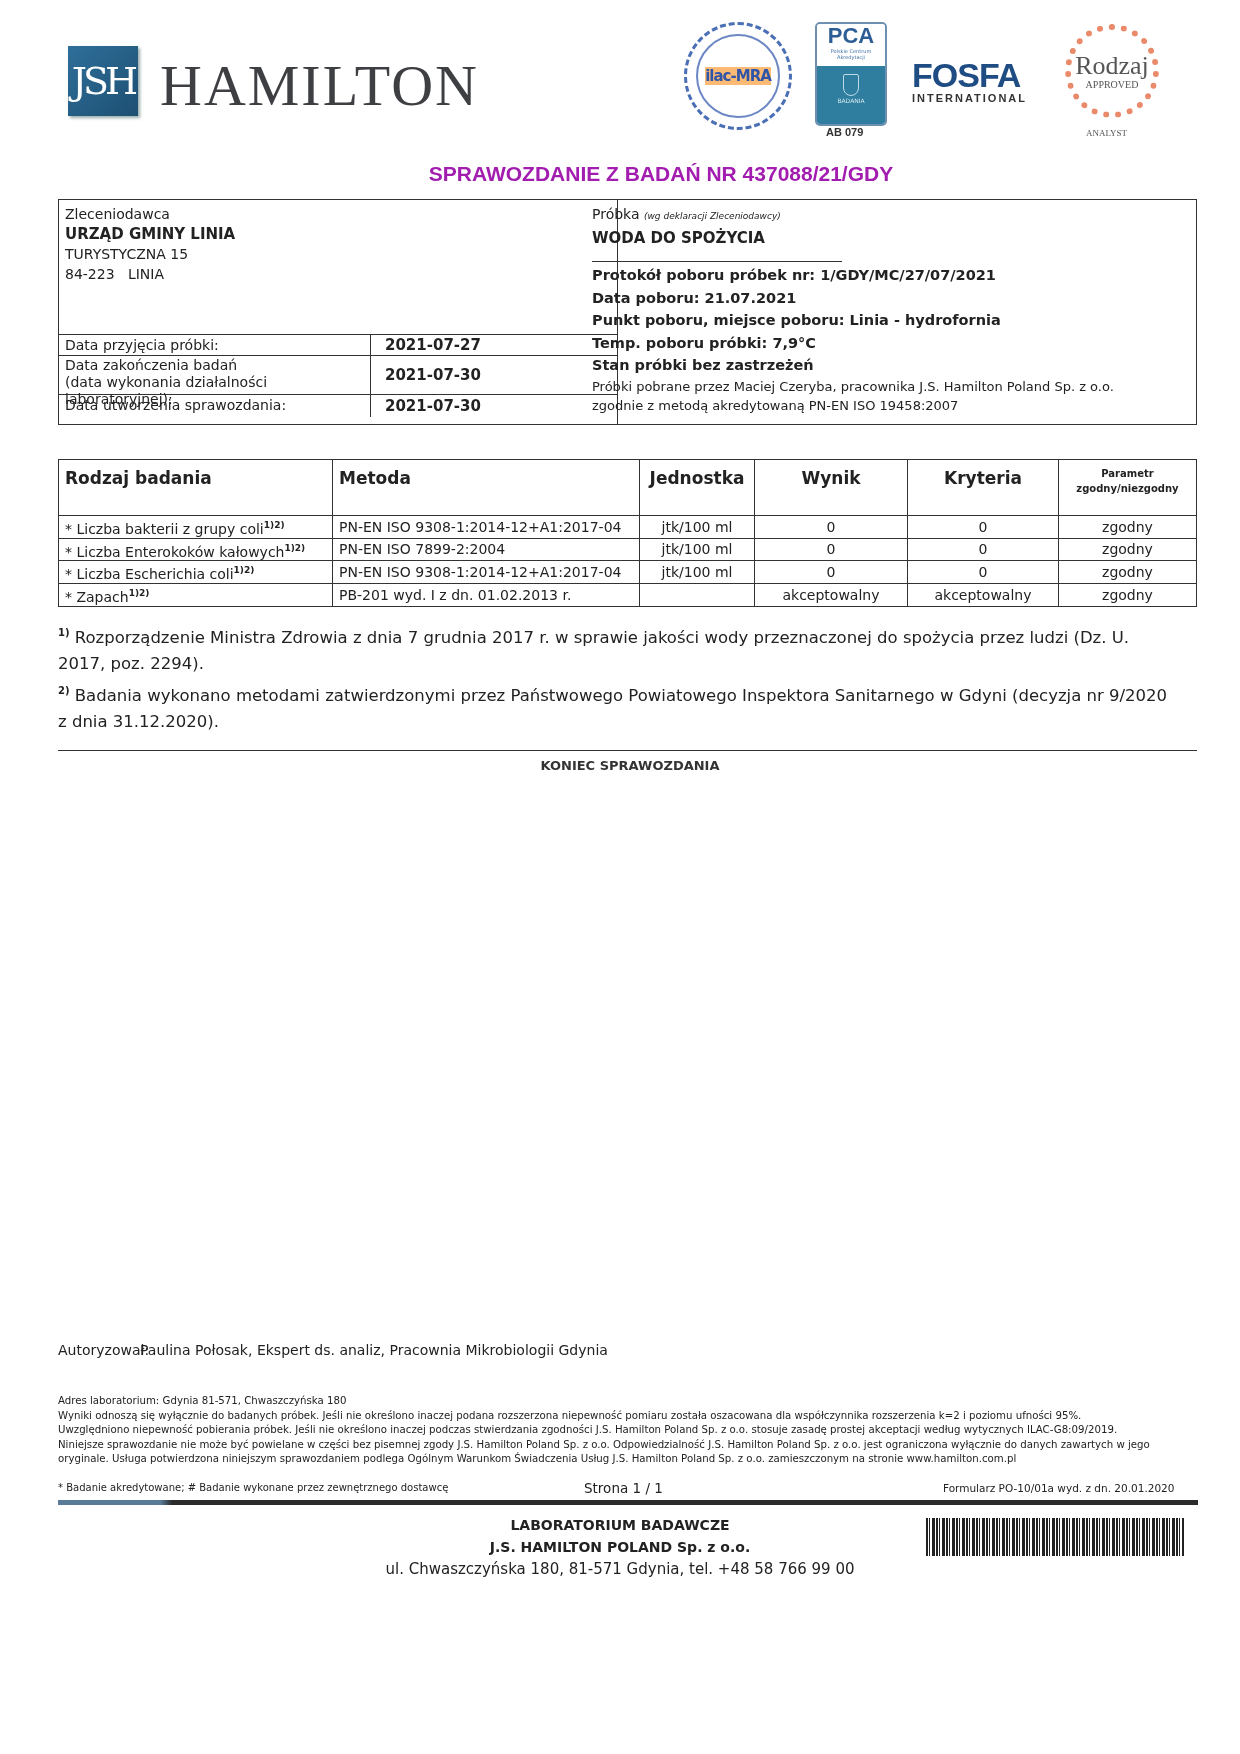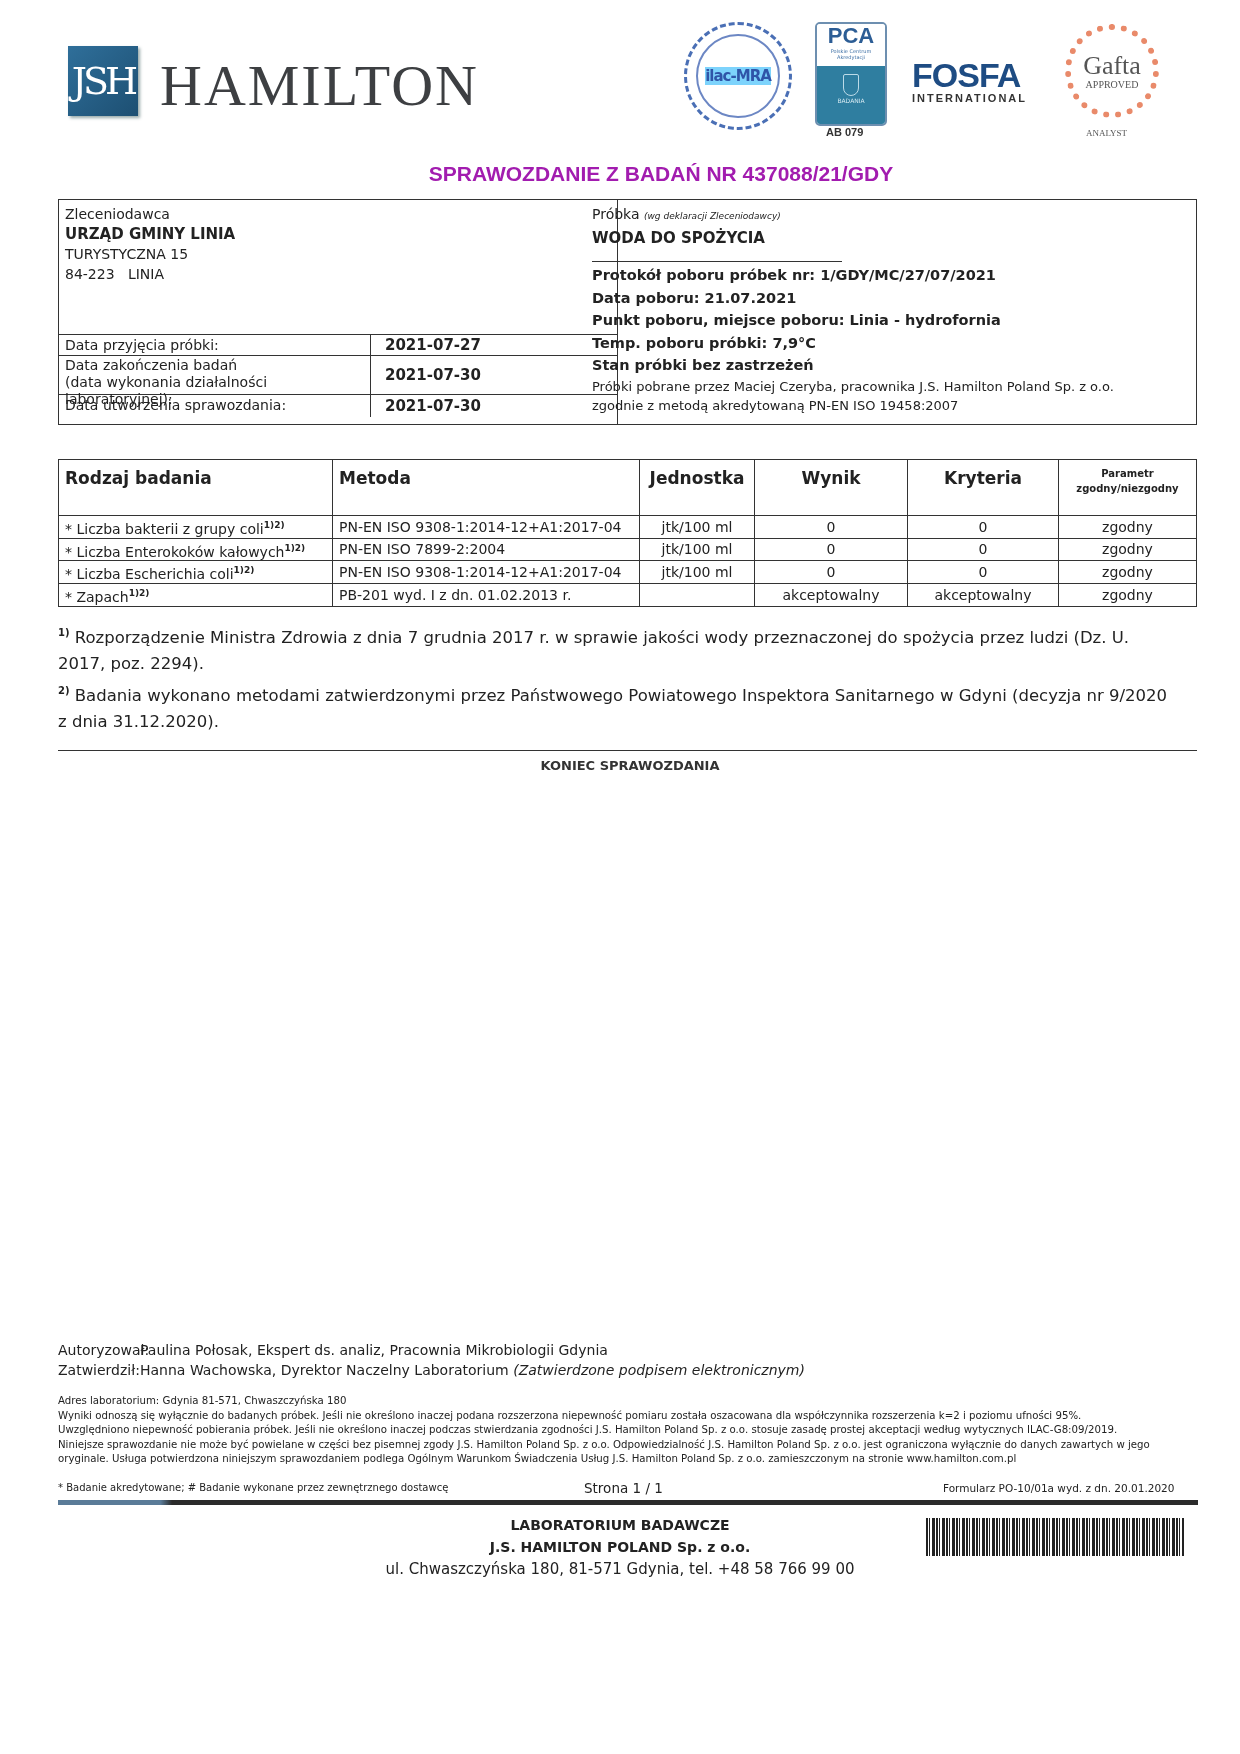--- a/index.html
+++ b/index.html
@@ -14,21 +14,21 @@
     color: #fff; font-family: "DejaVu Serif", serif; font-size: 38px; letter-spacing: -4px; }
   .logo-word { left: 160px; top: 52px; font-family: "Liberation Serif", serif;
     font-size: 58px; color: #3d3f42; letter-spacing: 2px; }
 
   
   .ilac { left: 684px; top: 22px; width: 108px; height: 108px; border-radius: 50%;
     border: 3px dashed #4a6fb5; box-sizing: border-box; display: flex; align-items: center; justify-content: center; }
   .ilac .ring { width: 80px; height: 80px; border-radius: 50%; border: 2px solid #6c87c4;
     display: flex; align-items: center; justify-content: center; }
   .ilac span { font-family: "DejaVu Sans", sans-serif; font-weight: bold; color: #2f55a8;
-    font-size: 15px; letter-spacing: -1px; background: #7dd3fc; }
+    font-size: 15px; letter-spacing: -1px; background: #fdba74; }
   .pca { left: 815px; top: 22px; width: 68px; height: 100px; border: 2px solid #6d8fb0; border-radius: 5px; overflow: hidden; }
   .pca .top { height: 42px; background: #fff; text-align: center; }
   .pca .top b { display: block; color: #2c5d95; font-family: "Liberation Sans", sans-serif; font-size: 22px; line-height: 24px; }
   .pca .top i { display: block; font-style: normal; font-size: 5px; color: #3d6fa5; }
   .pca .bot { height: 58px; background: #2f7ea0; color: #d6eaf2; font-size: 6px; text-align: center; padding-top: 8px; box-sizing: border-box; }
   .pca .flask { display: inline-block; width: 14px; height: 20px; border: 1px solid #bcdbe8; border-radius: 2px 2px 8px 8px; }
   .pca-code { left: 826px; top: 126px; font-family: "Liberation Sans", sans-serif; font-weight: bold; font-size: 11px; color: #333; }
   .fosfa { left: 912px; top: 56px; font-family: "Liberation Sans", sans-serif; font-weight: bold; font-size: 34px; color: #1e4c83; letter-spacing: -1px; }
   .fosfa-sub { left: 912px; top: 92px; font-family: "Liberation Sans", sans-serif; font-weight: bold; font-size: 11px; color: #333; letter-spacing: 2px; }
   .gafta { left: 1065px; top: 24px; width: 94px; height: 94px; border-radius: 50%;
@@ -107,21 +107,21 @@
   <div class="top">
       <b>PCA</b>
       <i>Polskie Centrum Akredytacji</i>
     </div>
   <div class="bot"><span class="flask"></span><div>BADANIA</div></div>
 </div>
 <div class="abs pca-code">AB 079</div>
 <div class="abs fosfa">FOSFA</div>
 <div class="abs fosfa-sub">INTERNATIONAL</div>
 <div class="abs gafta">
-  <b>Gafta</b>
+  <b>Rodzaj</b>
   <i>APPROVED</i>
 </div>
 <div class="abs gafta-sub">ANALYST</div>
 
 <div class="abs title">SPRAWOZDANIE Z BADAŃ NR 437088/21/GDY</div>
 
 <div class="abs info">
   <div class="vdiv"></div>
   <div class="client">
     <div>Zleceniodawca</div>
@@ -219,21 +219,20 @@
 </table>
 
 <div class="abs fn" style="top:620px"><sup>1)</sup> <span>Rozporządzenie Ministra Zdrowia z dnia 7 grudnia 2017 r. w sprawie jakości wody przeznaczonej do spożycia przez ludzi (Dz. U. 2017, poz. 2294).</span></div>
 <div class="abs fn" style="top:678px"><sup>2)</sup> <span>Badania wykonano metodami zatwierdzonymi przez Państwowego Powiatowego Inspektora Sanitarnego w Gdyni (decyzja nr 9/2020 z dnia 31.12.2020).</span></div>
 
 <div class="abs endline"></div>
 <div class="abs endtxt">KONIEC SPRAWOZDANIA</div>
 
 <div class="abs sig">
   <div><span class="k">Autoryzował:</span><span>Paulina Połosak, Ekspert ds. analiz, Pracownia Mikrobiologii Gdynia</span></div>
-  <div><span class="k">Zatwierdził:</span><span>Hanna Wachowska, Dyrektor Naczelny Laboratorium</span> <i>(Zatwierdzone podpisem elektronicznym)</i></div>
 </div>
 
 <div class="abs small-notes">
   <div>Adres laboratorium: Gdynia 81-571, Chwaszczyńska 180</div>
   <div>Wyniki odnoszą się wyłącznie do badanych próbek. Jeśli nie określono inaczej podana rozszerzona niepewność pomiaru została oszacowana dla współczynnika rozszerzenia k=2 i poziomu ufności 95%.</div>
   <div>Uwzględniono niepewność pobierania próbek. Jeśli nie określono inaczej podczas stwierdzania zgodności J.S. Hamilton Poland Sp. z o.o. stosuje zasadę prostej akceptacji według wytycznych ILAC-G8:09/2019.</div>
   <div>Niniejsze sprawozdanie nie może być powielane w części bez pisemnej zgody J.S. Hamilton Poland Sp. z o.o. Odpowiedzialność J.S. Hamilton Poland Sp. z o.o. jest ograniczona wyłącznie do danych zawartych w jego oryginale. Usługa potwierdzona niniejszym sprawozdaniem podlega Ogólnym Warunkom Świadczenia Usług J.S. Hamilton Poland Sp. z o.o. zamieszczonym na stronie www.hamilton.com.pl</div>
 </div>
 
 <div class="abs acc-note">* Badanie akredytowane;  # Badanie wykonane przez zewnętrznego dostawcę</div>

